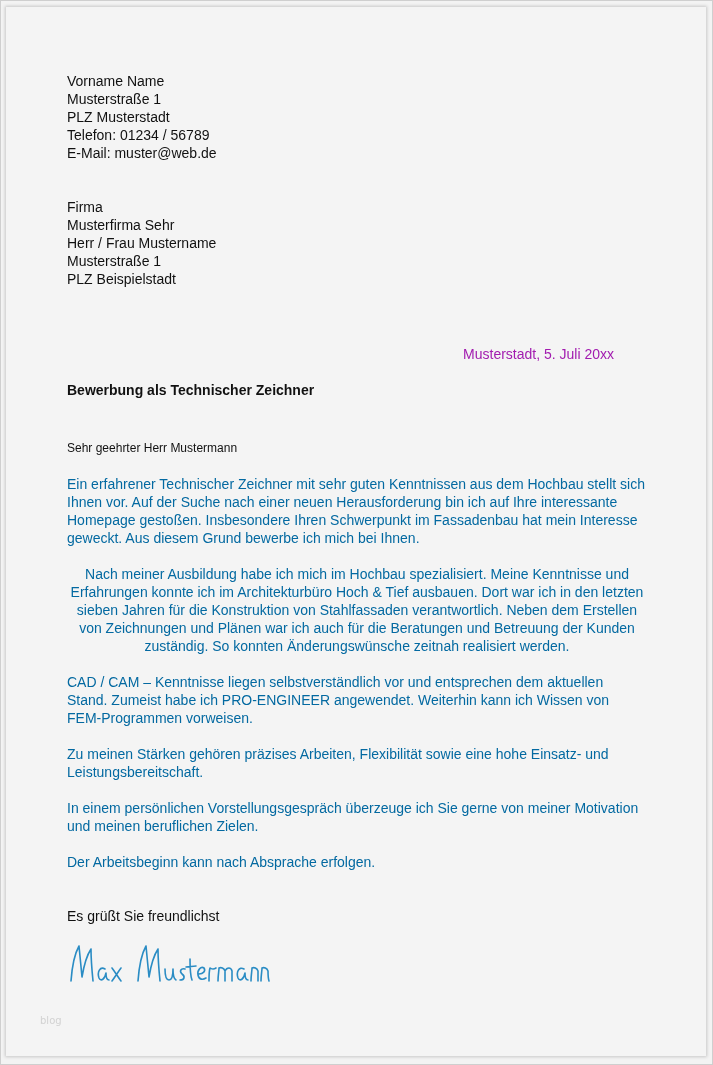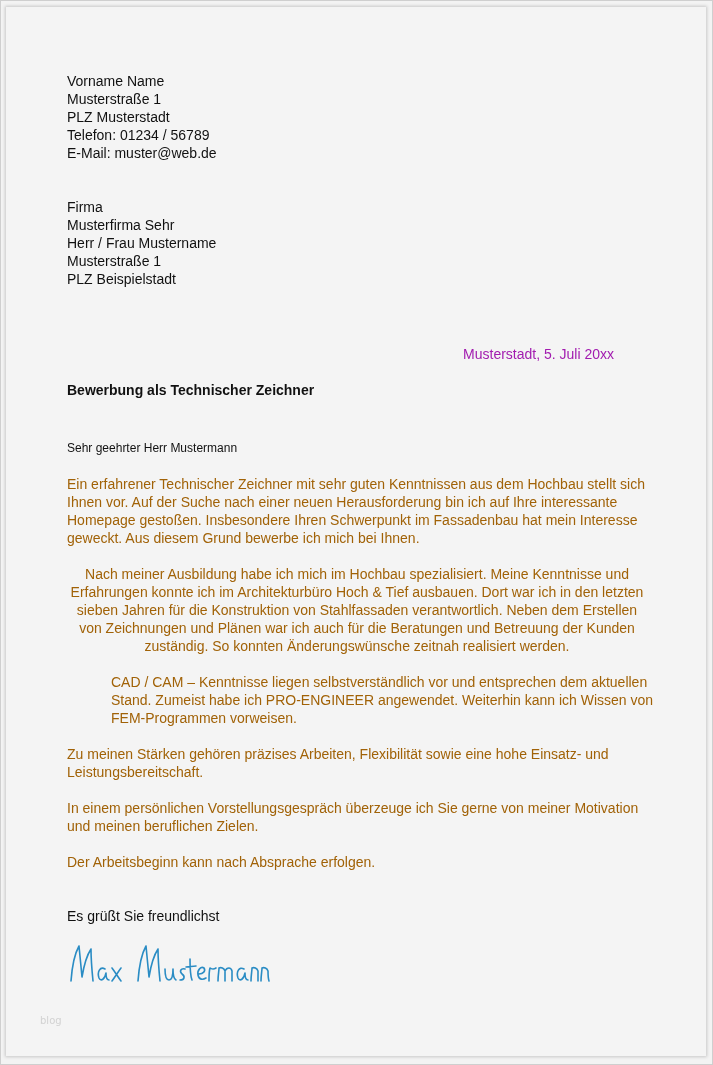--- a/index.html
+++ b/index.html
@@ -68,25 +68,25 @@
       top: 432px;
       font-size: 12px;
       line-height: 18px;
     }
     .body-par {
       position: absolute;
       left: 61px;
       width: 580px;
       font-size: 14px;
       line-height: 18px;
-      color: #a16207;
+      color: #0369a1;
     }
     .p1 { top: 468px; }
     .p2 { top: 558px; text-align: center; }
-    .p3 { top: 666px; margin-left: 44px; }
+    .p3 { top: 666px; }
     .p4 { top: 738px; }
     .p5 { top: 792px; }
     .p6 { top: 846px; }
     .closing {
       position: absolute;
       left: 61px;
       top: 900px;
       font-size: 14px;
       line-height: 18px;
     }

